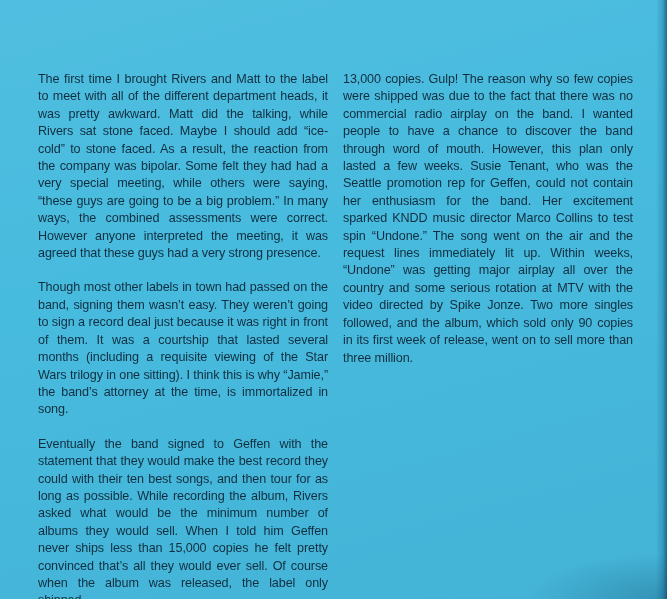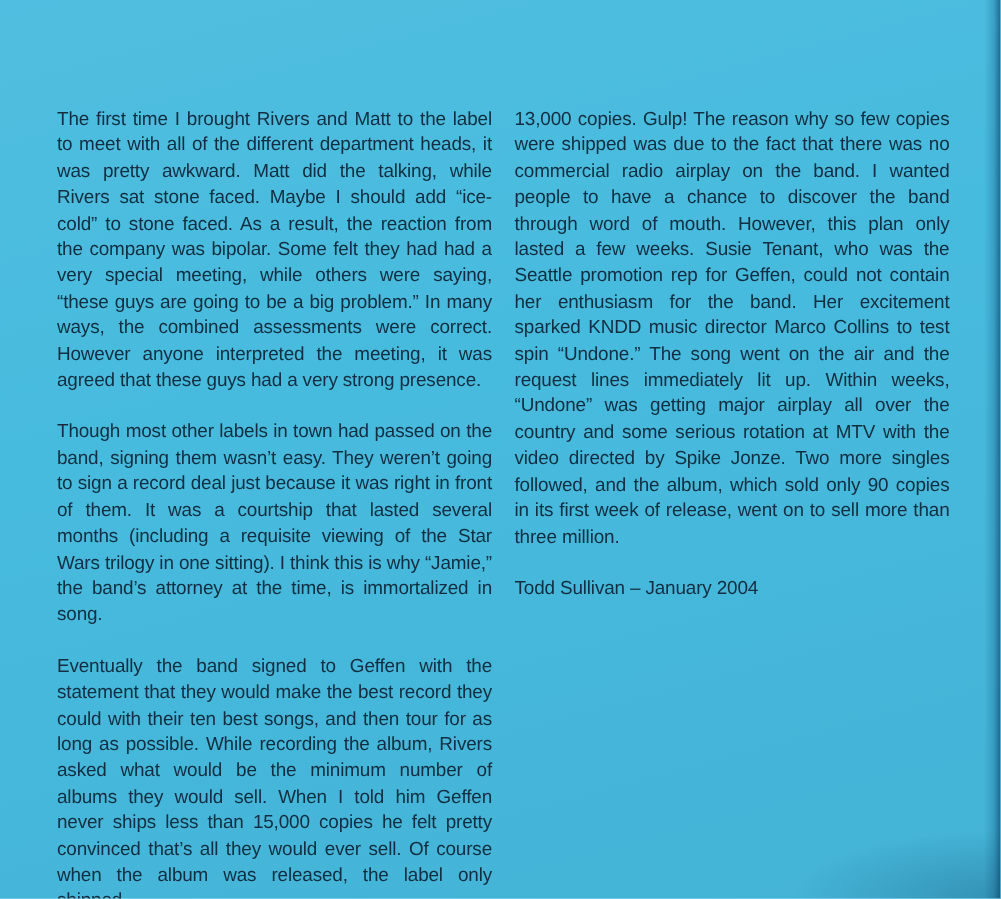--- a/index.html
+++ b/index.html
@@ -69,18 +69,17 @@
 
 <div class="page">
   <div class="columns">
     <div class="col">
       <p class="para">The first time I brought Rivers and Matt to the label to meet with all of the different department heads, it was pretty awkward. Matt did the talking, while Rivers sat stone faced. Maybe I should add “ice-cold” to stone faced. As a result, the reaction from the company was bipolar. Some felt they had had a very special meeting, while others were saying, “these guys are going to be a big problem.” In many ways, the combined assessments were correct. However anyone interpreted the meeting, it was agreed that these guys had a very strong presence.</p>
       <p class="para">Though most other labels in town had passed on the band, signing them wasn’t easy. They weren’t going to sign a record deal just because it was right in front of them. It was a courtship that lasted several months (including a requisite viewing of the Star Wars trilogy in one sitting). I think this is why “Jamie,” the band’s attorney at the time, is immortalized in song.</p>
       <p class="para">Eventually the band signed to Geffen with the statement that they would make the best record they could with their ten best songs, and then tour for as long as possible. While recording the album, Rivers asked what would be the minimum number of albums they would sell. When I told him Geffen never ships less than 15,000 copies he felt pretty convinced that’s all they would ever sell. Of course when the album was released, the label only shipped</p>
     </div>
     <div class="col">
       <p class="para">13,000 copies. Gulp! The reason why so few copies were shipped was due to the fact that there was no commercial radio airplay on the band. I wanted people to have a chance to discover the band through word of mouth. However, this plan only lasted a few weeks. Susie Tenant, who was the Seattle promotion rep for Geffen, could not contain her enthusiasm for the band. Her excitement sparked KNDD music director Marco Collins to test spin “Undone.” The song went on the air and the request lines immediately lit up. Within weeks, “Undone” was getting major airplay all over the country and some serious rotation at MTV with the video directed by Spike Jonze. Two more singles followed, and the album, which sold only 90 copies in its first week of release, went on to sell more than three million.</p>
-      <p class="byline">Todd Sullivan – January 2004</p>
     </div>
   </div>
   <div class="edge-right"></div>
   <div class="corner-vignette"></div>
 </div>
 
 </body></html>

